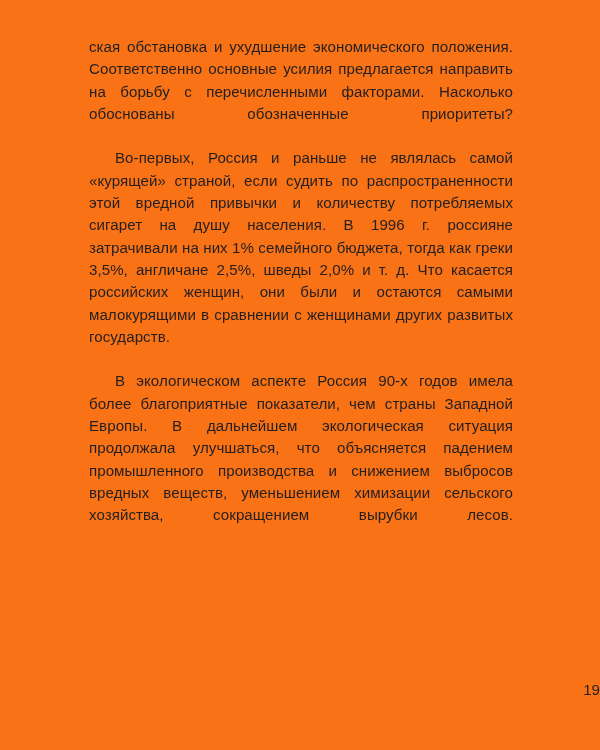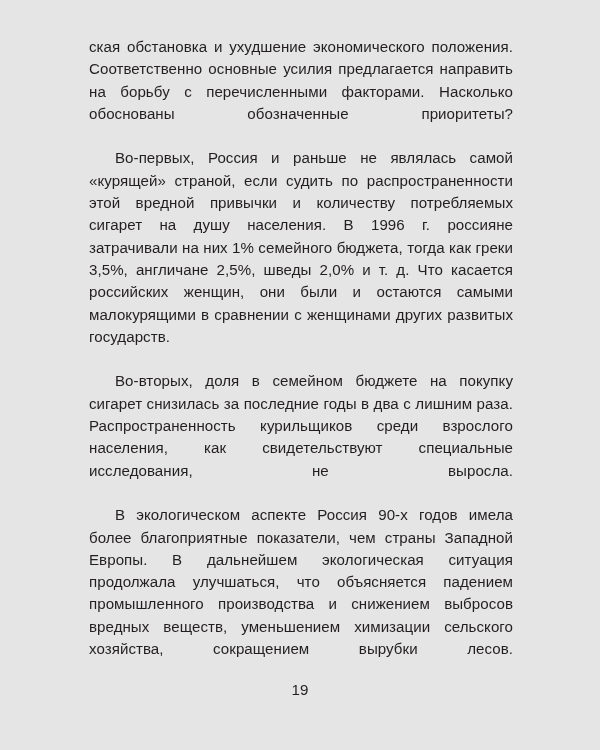--- a/index.html
+++ b/index.html
@@ -14,21 +14,21 @@
     overflow: hidden;
     position: relative;
   }
 
   #page {
     position: absolute;
     left: 0;
     top: 0;
     width: 600px;
     height: 750px;
-    background: #e5e5e5;
+    background: #f97316;
   }
 
   #text-column {
     position: absolute;
     left: 89px;
     top: 36px;
     width: 424px;
   }
 
   .para {
@@ -56,35 +56,34 @@
     content: "";
     display: inline-block;
     width: 100%;
   }
 
   #page-number {
     position: absolute;
     left: 0;
     top: 679px;
     width: 600px;
-    text-align: center;
+    text-align: right;
     font-size: 15.1px;
     line-height: 21px;
     color: #231f20;
     font-family: "Liberation Sans", sans-serif;
   }
 </style>
 </head>
 <body>
 
 <div id="page">
 
   <div id="text-column">
     <p class="para continuation">ская обстановка и ухудшение экономического положения. Соответственно основные усилия предлагается направить на борьбу с перечисленными факторами. Насколько обоснованы обозначенные приоритеты?</p>
     <p class="para">Во-первых, Россия и раньше не являлась самой «курящей» страной, если судить по распространенности этой вредной привычки и количеству потребляемых сигарет на душу населения. В 1996 г. россияне затрачивали на них 1% семейного бюджета, тогда как греки 3,5%, англичане 2,5%, шведы 2,0% и т. д. Что касается российских женщин, они были и остаются самыми малокурящими в сравнении с женщинами других развитых государств.</p>
-    <p class="para">Во-вторых, доля в семейном бюджете на покупку сигарет снизилась за последние годы в два с лишним раза. Распространенность курильщиков среди взрослого населения, как свидетельствуют специальные исследования, не выросла.</p>
     <p class="para">В экологическом аспекте Россия 90-х годов имела более благоприятные показатели, чем страны Западной Европы. В дальнейшем экологическая ситуация продолжала улучшаться, что объясняется падением промышленного производства и снижением выбросов вредных веществ, уменьшением химизации сельского хозяйства, сокращением вырубки лесов.</p>
 
   </div>
 
   <div id="page-number">19</div>
 
 </div>
 
 </body></html>

